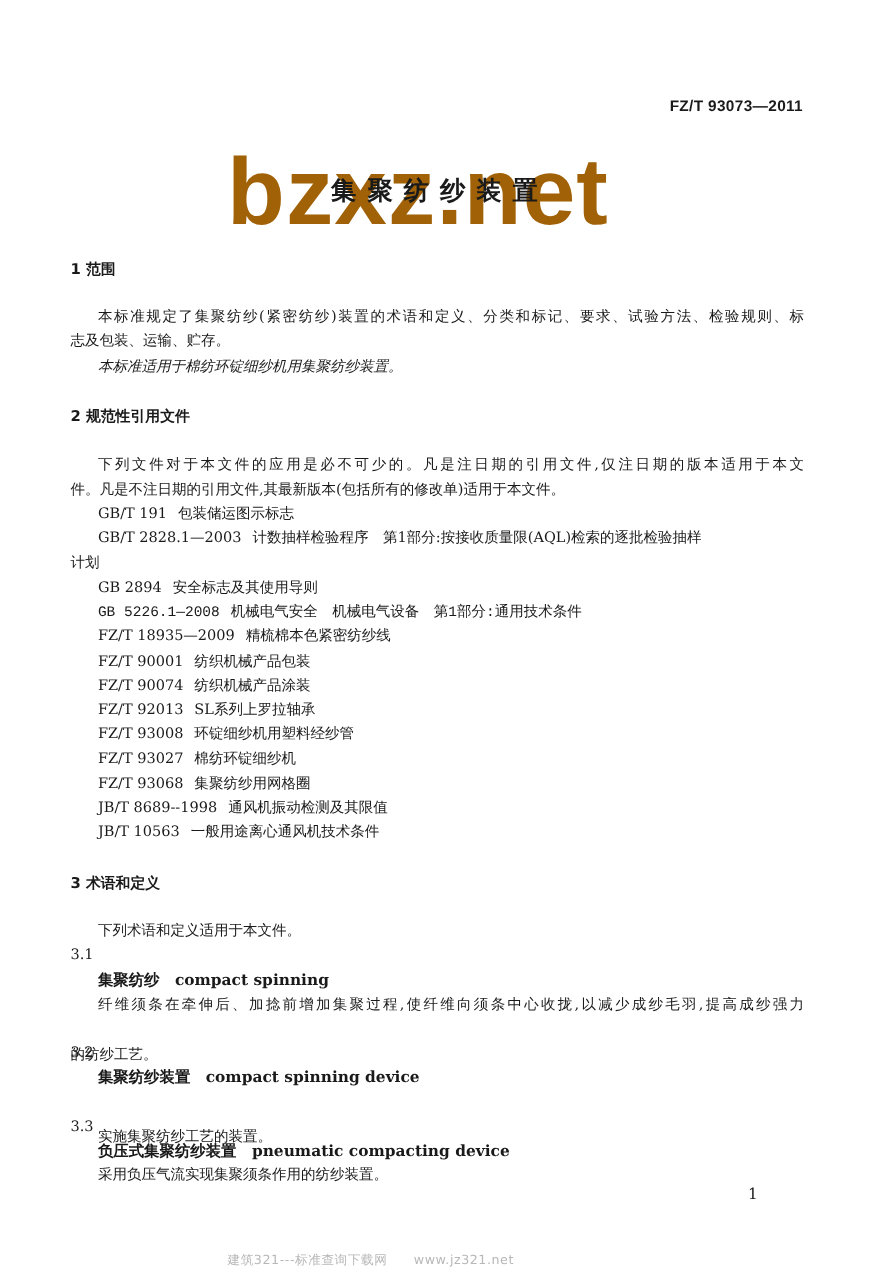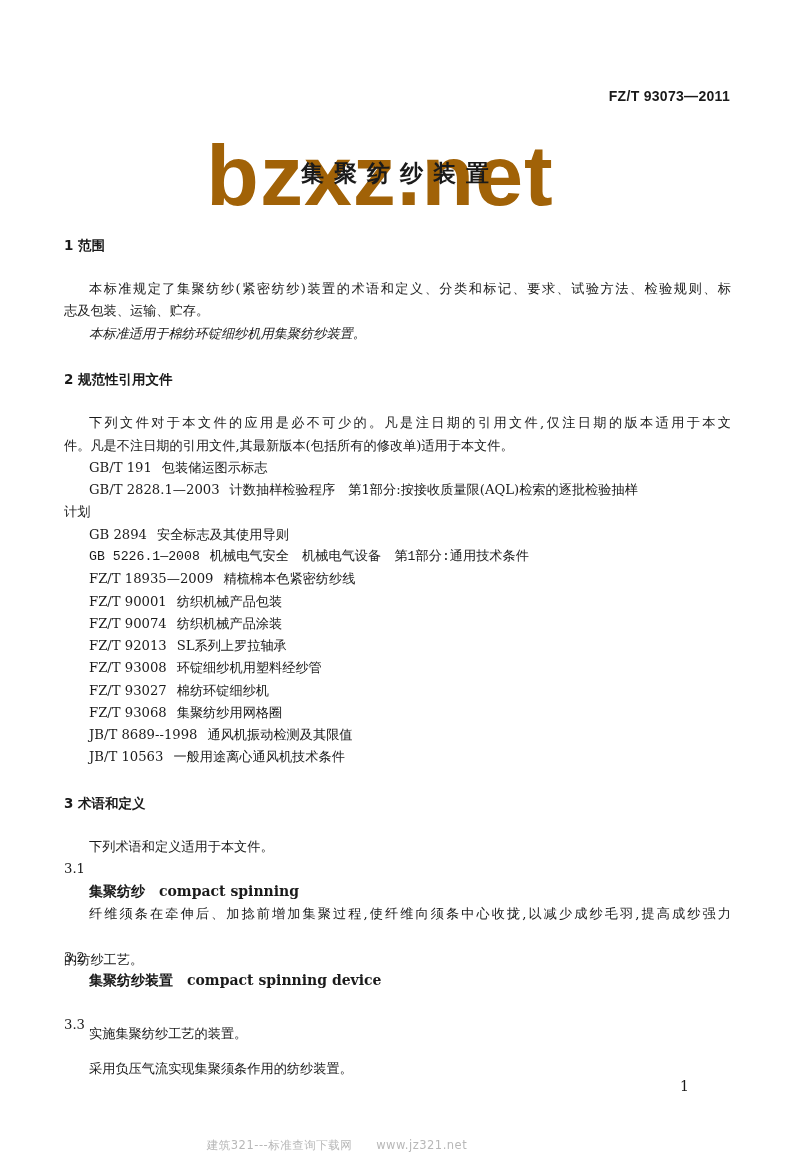--- a/index.html
+++ b/index.html
@@ -107,17 +107,20 @@
   <div class="line just" style="top:905px;left:89px;width:642px;">纤维须条在牵伸后、加捻前增加集聚过程,使纤维向须条中心收拢,以减少成纱毛羽,提高成纱强力</div>
   <div class="line" style="top:951px;left:64px;">的纺纱工艺。</div>
 
   <div class="line" style="top:949px;left:64px;">3.2</div>
   <div class="line term" style="top:971px;left:89px;">
     <span>集聚纺纱装置</span><span class="en">compact spinning device</span>
   </div>
   <div class="line" style="top:993px;left:89px;margin-top:32px;">实施集聚纺纱工艺的装置。</div>
 
   <div class="line" style="top:1016px;left:64px;">3.3</div>
+  <div class="line term" style="top:1038px;left:89px;">
+    <span>负压式集聚纺纱装置</span><span class="en">pneumatic compacting device</span>
+  </div>
   <div class="line" style="top:1060px;left:89px;">采用负压气流实现集聚须条作用的纺纱装置。</div>
 
   <div class="page-num">1</div>
   <div class="footer-wm">建筑321---标准查询下载网　　www.jz321.net</div>
 </div>
 
 </body></html>

